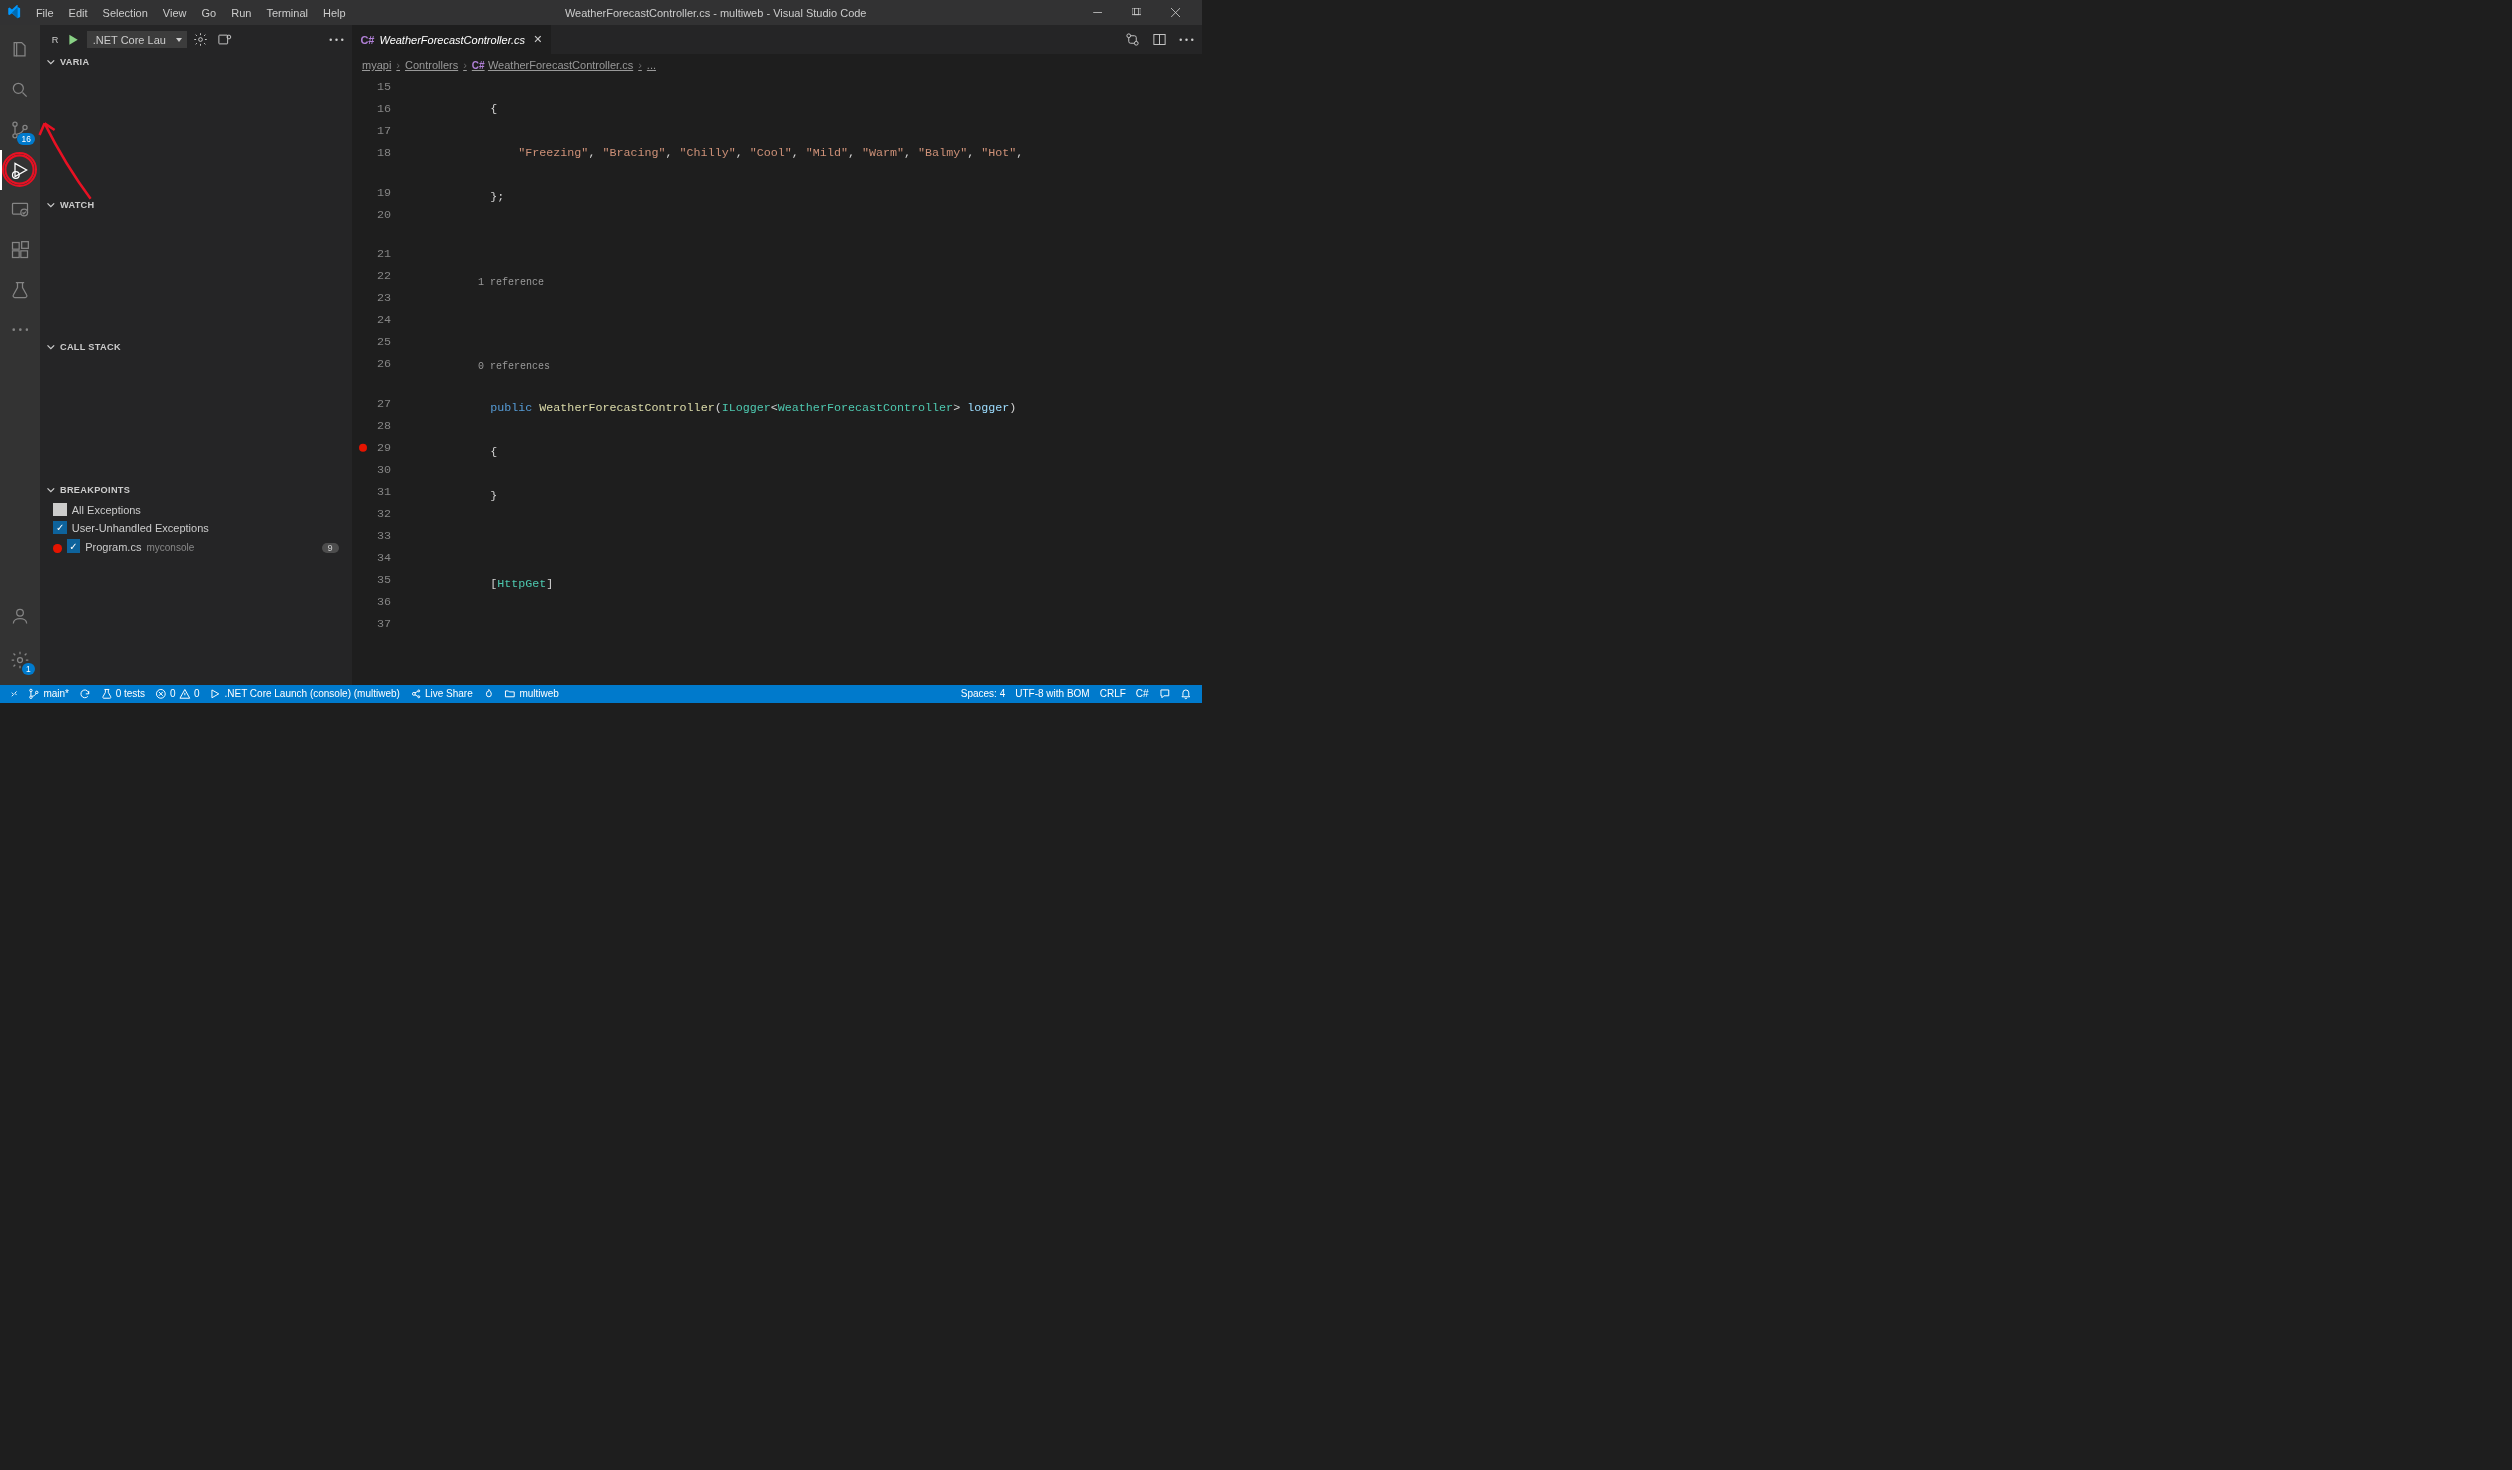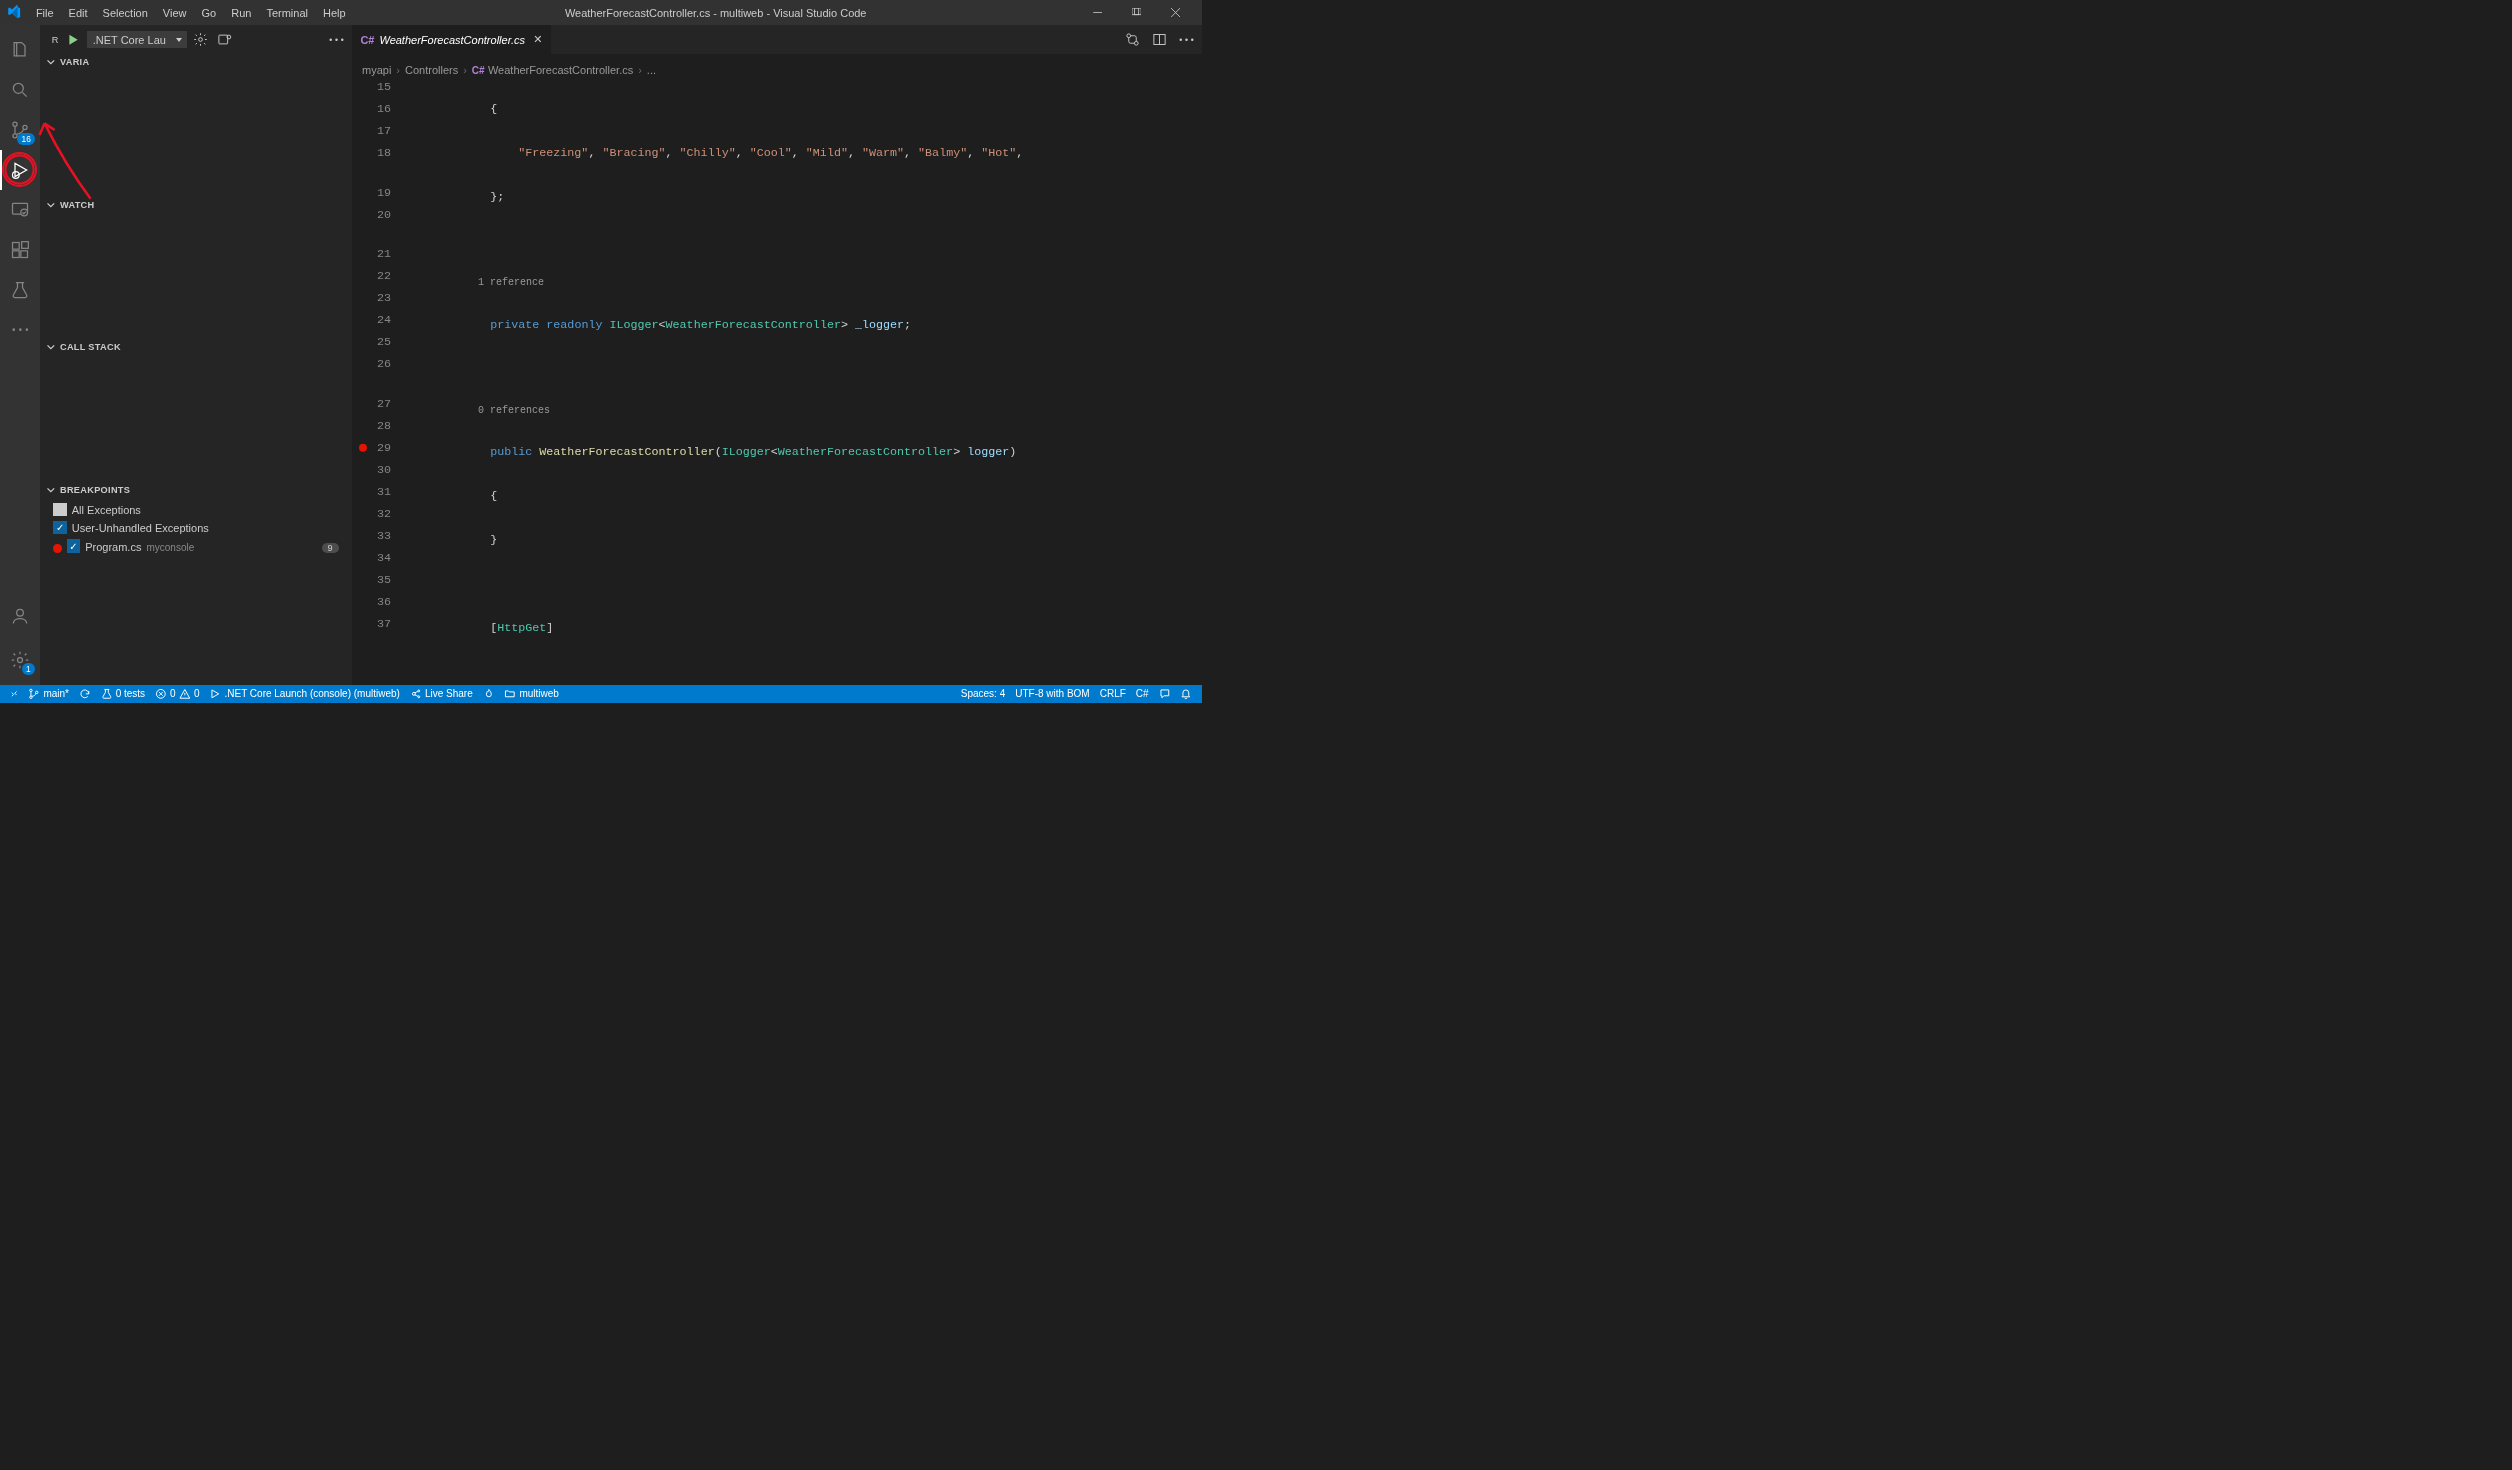--- a/index.html
+++ b/index.html
@@ -169,24 +169,25 @@
     background:#1e1e1e; color:#fff;
     font-style:italic;
     font-size:11px;
     border-right:0.8px solid #252526;
   }
   .tab .close{ font-style:normal; color:#ccc; padding-left:3.3px;}
   .tab-icons{ margin-left:auto; display:flex; gap:11.7px; align-items:center; padding:0 8.4px; color:#ccc;}
   .cs-icon{ color:#b180d7; font-weight:bold; font-style:normal;}
   
   .breadcrumb{
-    height:22px; display:flex; align-items:flex-end;
+    height:22px; display:flex; align-items:center;
     padding:0 10px; gap:3.3px;
     color:#999; font-size:11px;
     background:#1e1e1e;
+    text-decoration:underline;
   }
   .bc-sep{ color:#666; padding:0 1.7px;}
   
   .code-area{
     flex:1; display:flex;
     font-family:"Consolas","Courier New",monospace;
     font-size:11.7px; line-height:22px;
     overflow:hidden;
   }
   .gutter{
@@ -495,21 +496,20 @@
         <div class="ln">35</div>
         <div class="ln">36</div>
         <div class="ln">37</div>
       </div>
       <div class="code">
 <div class="line">            {</div>
 <div class="line">                <span class="tok-str">"Freezing"</span>, <span class="tok-str">"Bracing"</span>, <span class="tok-str">"Chilly"</span>, <span class="tok-str">"Cool"</span>, <span class="tok-str">"Mild"</span>, <span class="tok-str">"Warm"</span>, <span class="tok-str">"Balmy"</span>, <span class="tok-str">"Hot"</span>,</div>
 <div class="line">            };</div>
 <div class="line"></div>
 <div class="codelens">            <span>1 reference</span></div>
-<div class="line">            <span class="tok-kw">private</span> <span class="tok-kw">readonly</span> <span class="tok-type">ILogger</span>&lt;<span class="tok-type">WeatherForecastController</span>&gt; <span class="tok-var">_logger</span>;</div>
 <div class="line"></div>
 <div class="codelens">            <span>0 references</span></div>
 <div class="line">            <span class="tok-kw">public</span> <span class="tok-func">WeatherForecastController</span>(<span class="tok-type">ILogger</span>&lt;<span class="tok-type">WeatherForecastController</span>&gt; <span class="tok-var">logger</span>)</div>
 <div class="line">            {</div>
 <div class="line">            }</div>
 <div class="line"></div>
 <div class="line">            [<span class="tok-type">HttpGet</span>]</div>
 
 
 

